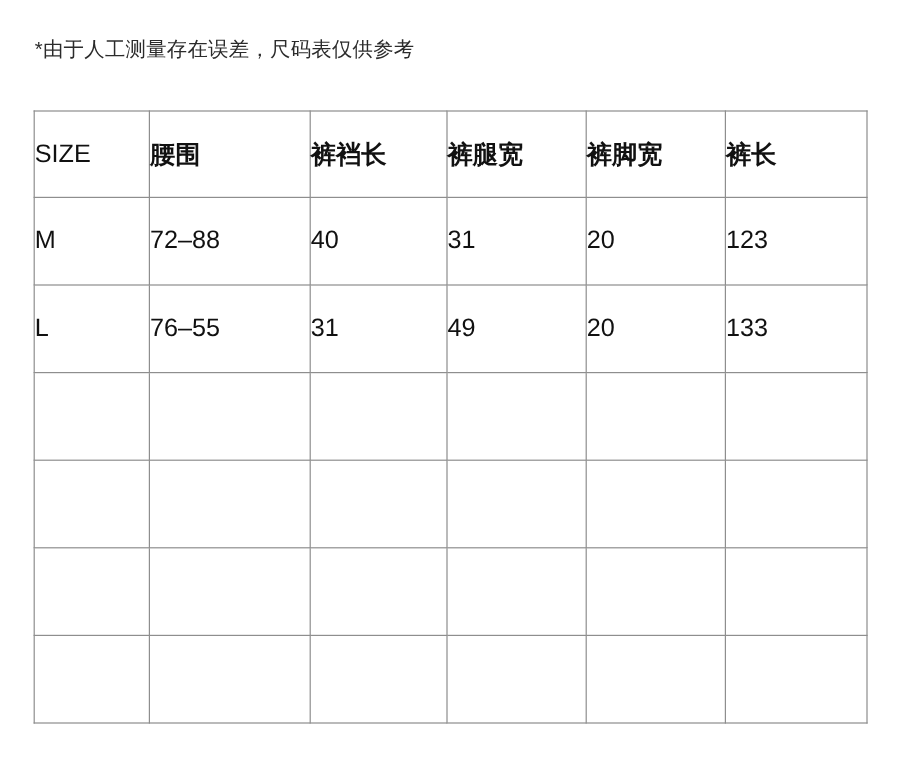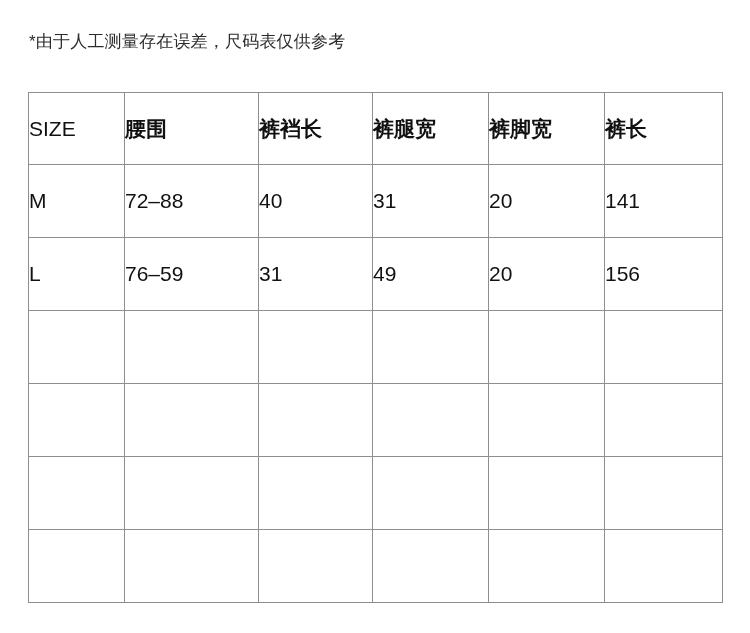--- a/index.html
+++ b/index.html
@@ -106,30 +106,30 @@
           <td class="head-cell">裤脚宽</td>
           <td class="head-cell">裤长</td>
         </tr>
 
         <tr>
           <td class="row-label">M</td>
           <td>72–88</td>
           <td>40</td>
           <td>31</td>
           <td>20</td>
-          <td>141</td>
+          <td>123</td>
         </tr>
 
         <tr>
           <td class="row-label">L</td>
-          <td>76–59</td>
+          <td>76–55</td>
           <td>31</td>
           <td>49</td>
           <td>20</td>
-          <td>156</td>
+          <td>133</td>
         </tr>
 
         <tr>
           <td class="shade"></td>
           <td></td>
           <td></td>
           <td></td>
           <td></td>
           <td></td>
         </tr>

